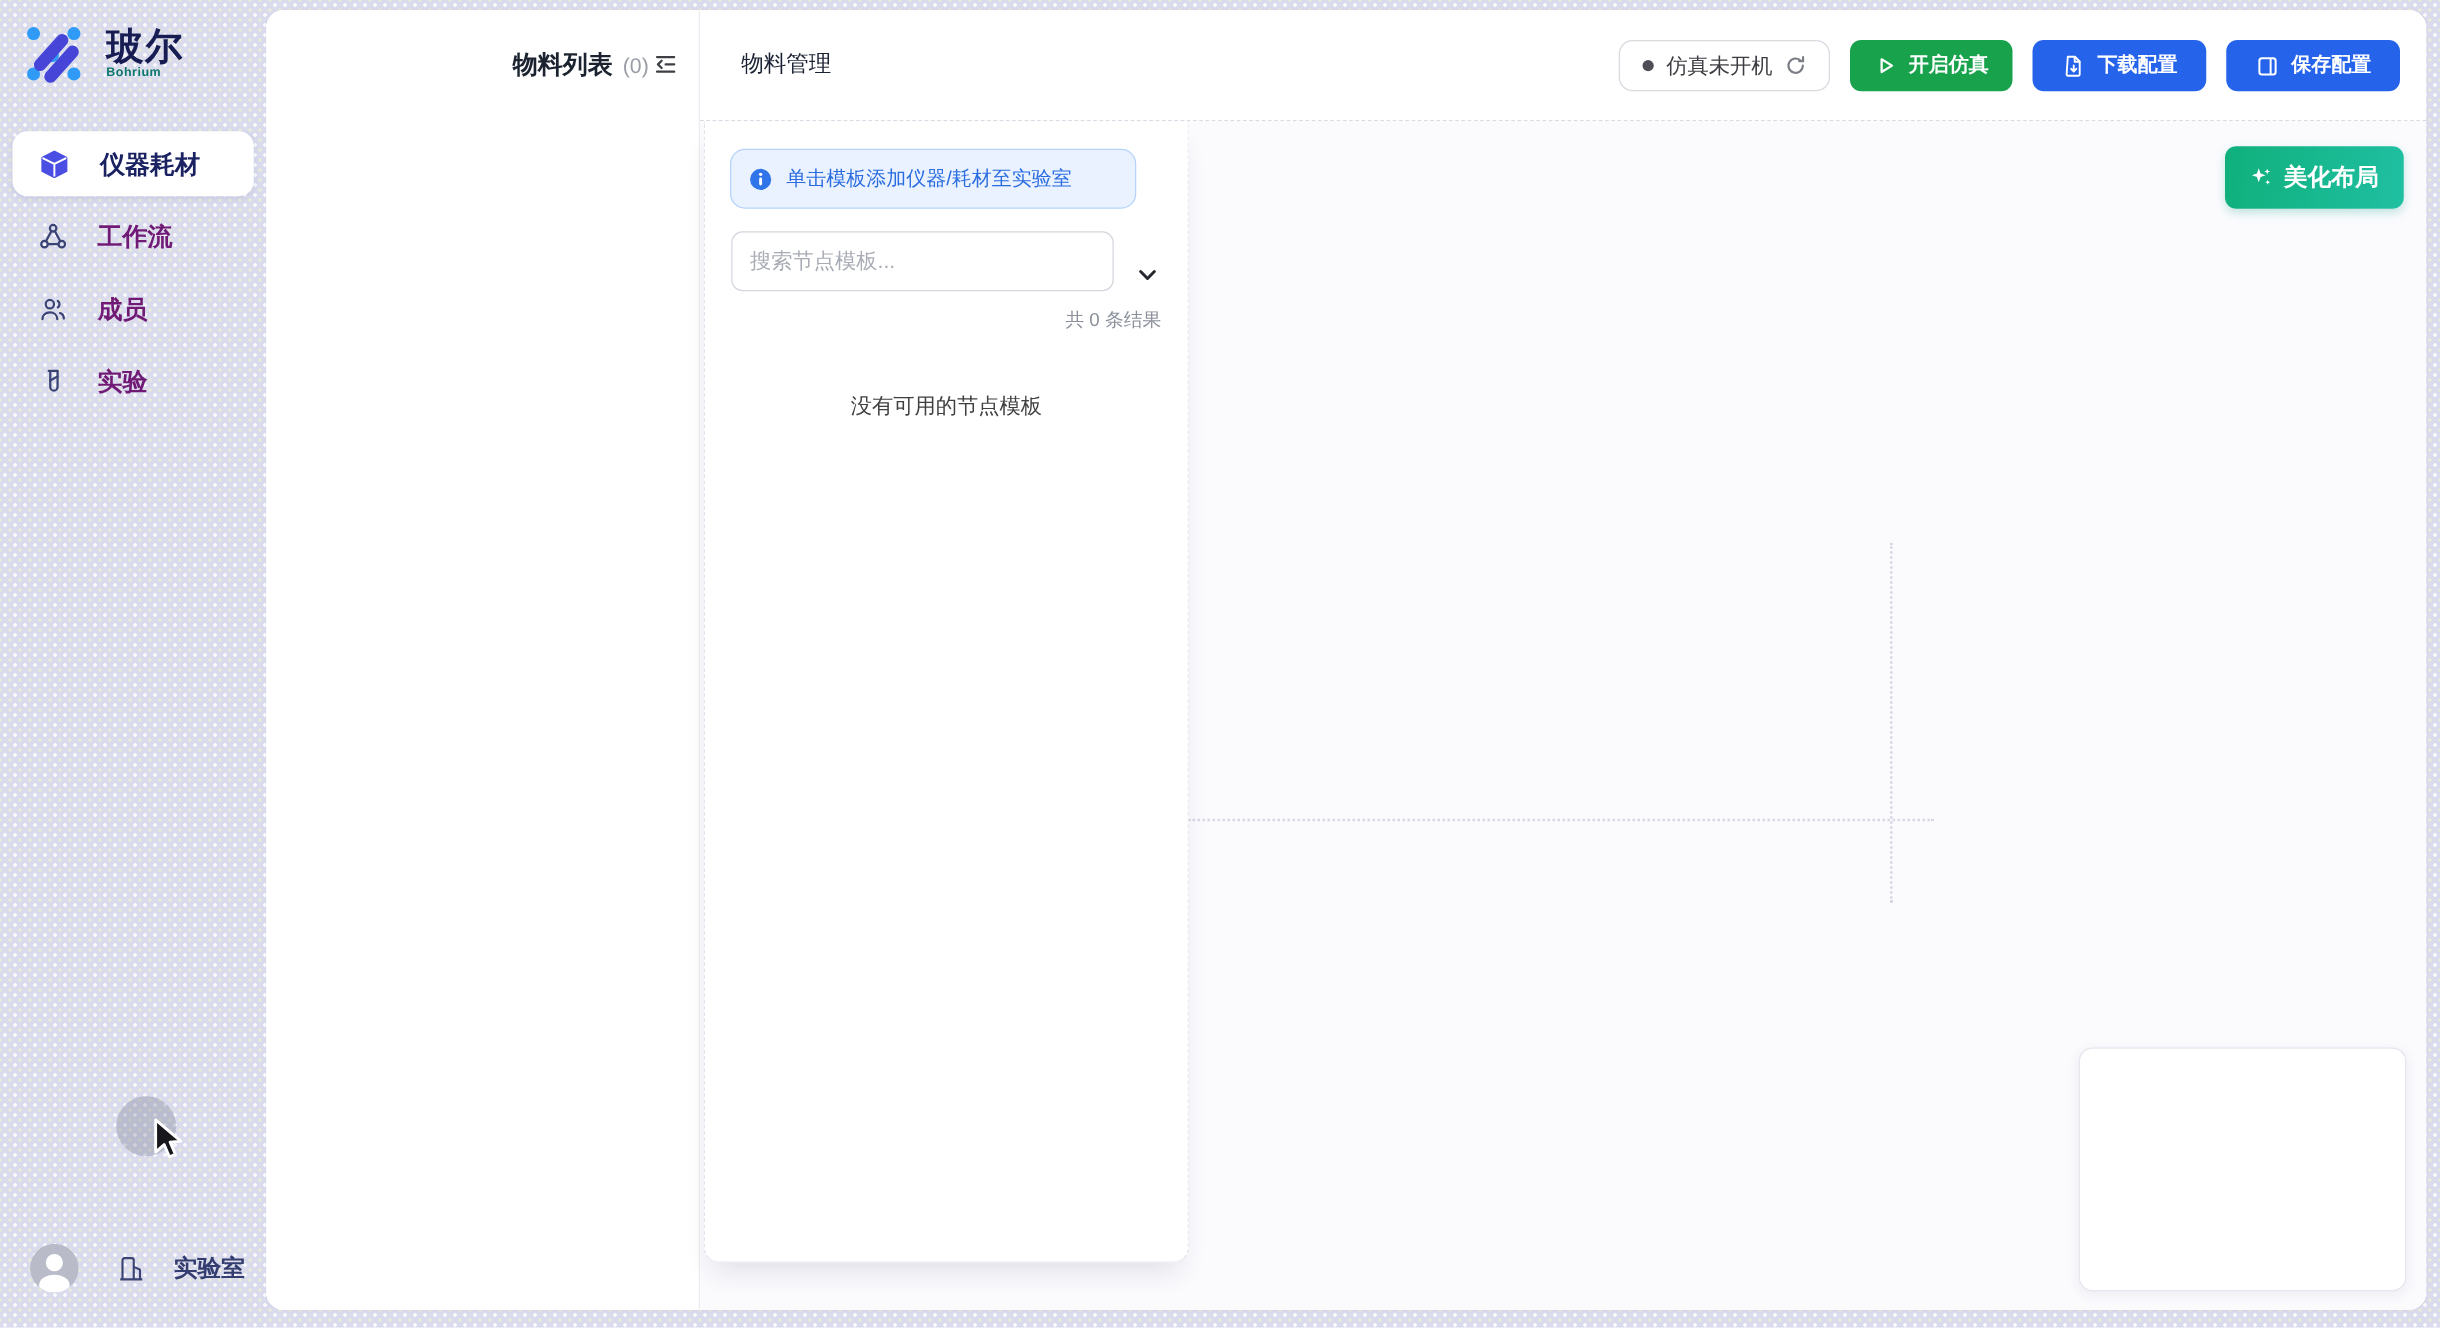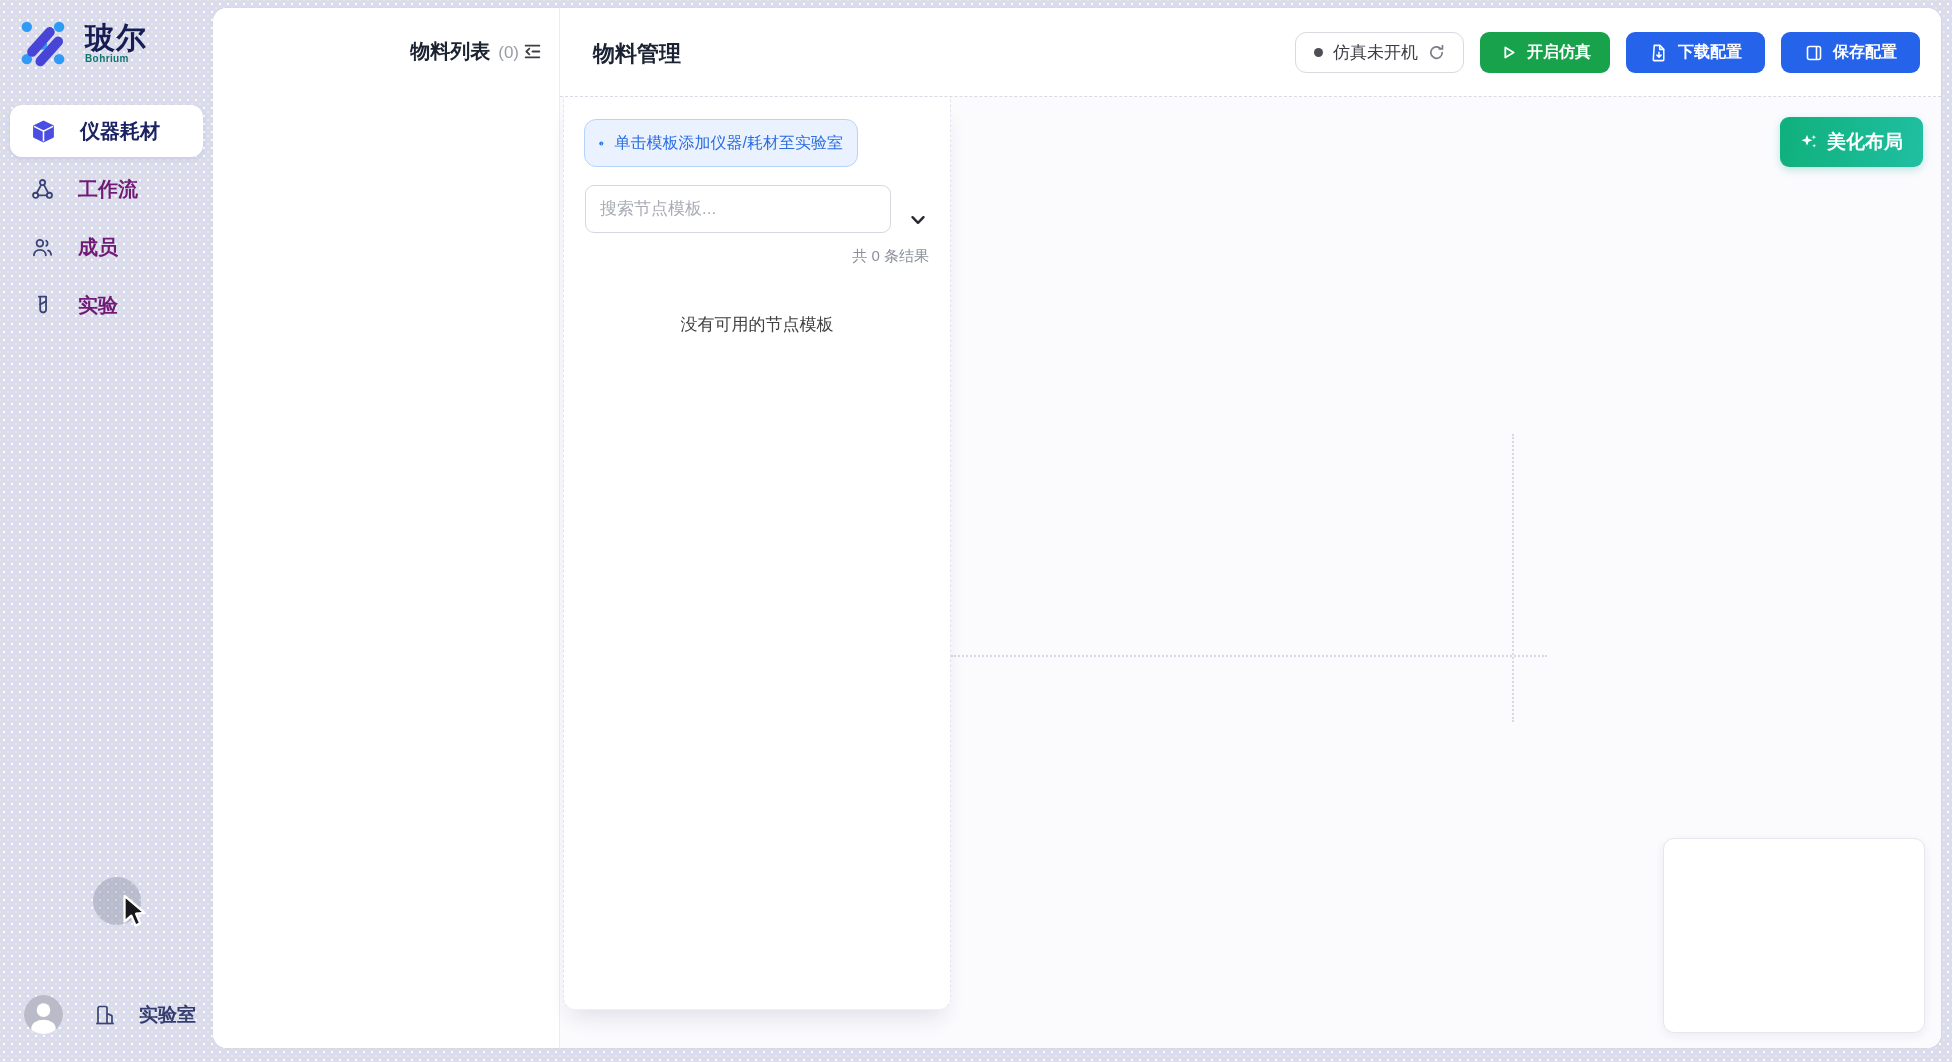--- a/index.html
+++ b/index.html
@@ -54,42 +54,42 @@
     padding:30px 14px 0 16px; }
   .materials-title-wrap { display:flex; align-items:baseline; gap:8px; }
   .materials-title { font-size:20px; font-weight:700; color:#1c2330; }
   .materials-count { font-size:17px; color:#9a9da6; }
   .collapse-btn { width:26px; height:26px; display:flex; align-items:center; justify-content:center;
     cursor:pointer; border-radius:6px; }
 
   
   .main-header { position:absolute; left:347px; top:0; right:0; height:89px; background:#fff;
     border-bottom:1px dashed #d9dae4; }
-  .page-title { position:absolute; left:33px; top:31px; font-size:22px; font-weight:700; color:#1b2233; }
+  .page-title { position:absolute; left:33px; top:31px; font-size:18px; font-weight:400; color:#1b2233; }
   .header-actions { position:absolute; right:21px; top:24px; display:flex; gap:16px; align-items:flex-start; }
   .status-pill { height:41px; display:flex; align-items:center; gap:10px; padding:0 18px;
     background:#fff; border:1px solid #d9d9e0; border-radius:11px; cursor:default; }
   .status-dot { width:9px; height:9px; border-radius:50%; background:#4e4e57; }
   .status-text { font-size:17px; color:#3c3c43; font-weight:500; }
   .btn { height:41px; display:flex; align-items:center; gap:9px; border:none; border-radius:9px;
     color:#fff; font-size:16px; font-weight:600; cursor:pointer; font-family:inherit; }
   .btn-green { background:#17a24b; padding:0 19px; }
   .btn-blue  { background:#2563eb; padding:0 23px; }
 
   
   .canvas { position:absolute; left:347px; top:89px; right:0; bottom:0; background:#fbfbfe; }
   .guide-h { position:absolute; left:391px; top:558px; width:596px; border-top:2px dotted #d7d8e3; }
   .guide-v { position:absolute; left:952px; top:337px; height:288px; border-left:2px dotted #d7d8e3; }
 
   
   .palette { position:absolute; left:3px; top:0; width:388px; height:913px; background:#fff;
     border-left:1px dashed #e2e3ec; border-right:1px dashed #e2e3ec;
     border-bottom:1px solid #f0f0f5; border-radius:0 0 12px 12px;
     box-shadow:0 14px 22px -8px rgba(40,40,80,.14); }
-  .info-banner { position:absolute; left:20px; top:22px; width:274px; height:48px;
+  .info-banner { position:absolute; left:20px; top:22px; width:325px; height:48px;
     background:#e9f2fe; border:1px solid #b5d3fb; border-radius:12px;
     display:flex; align-items:center; gap:11px; padding:0 14px;
     color:#2b6de0; font-size:16px; font-weight:500; white-space:nowrap; }
   .search-row { position:absolute; left:21px; top:88px; width:346px; display:flex; align-items:flex-end; }
   .search-input { width:307px; height:48px; border:1px solid #d6d6de; border-radius:9px;
     padding:0 14px; font-size:17px; color:#30343c; outline:none; font-family:inherit; background:#fff; }
   .search-input::placeholder { color:#a9acb5; }
   .chevron-btn { margin-left:14px; width:26px; height:26px; display:flex; align-items:center;
     justify-content:center; cursor:pointer; }
   .results-count { position:absolute; right:21px; top:150px; font-size:15px; color:#8b909b; }

